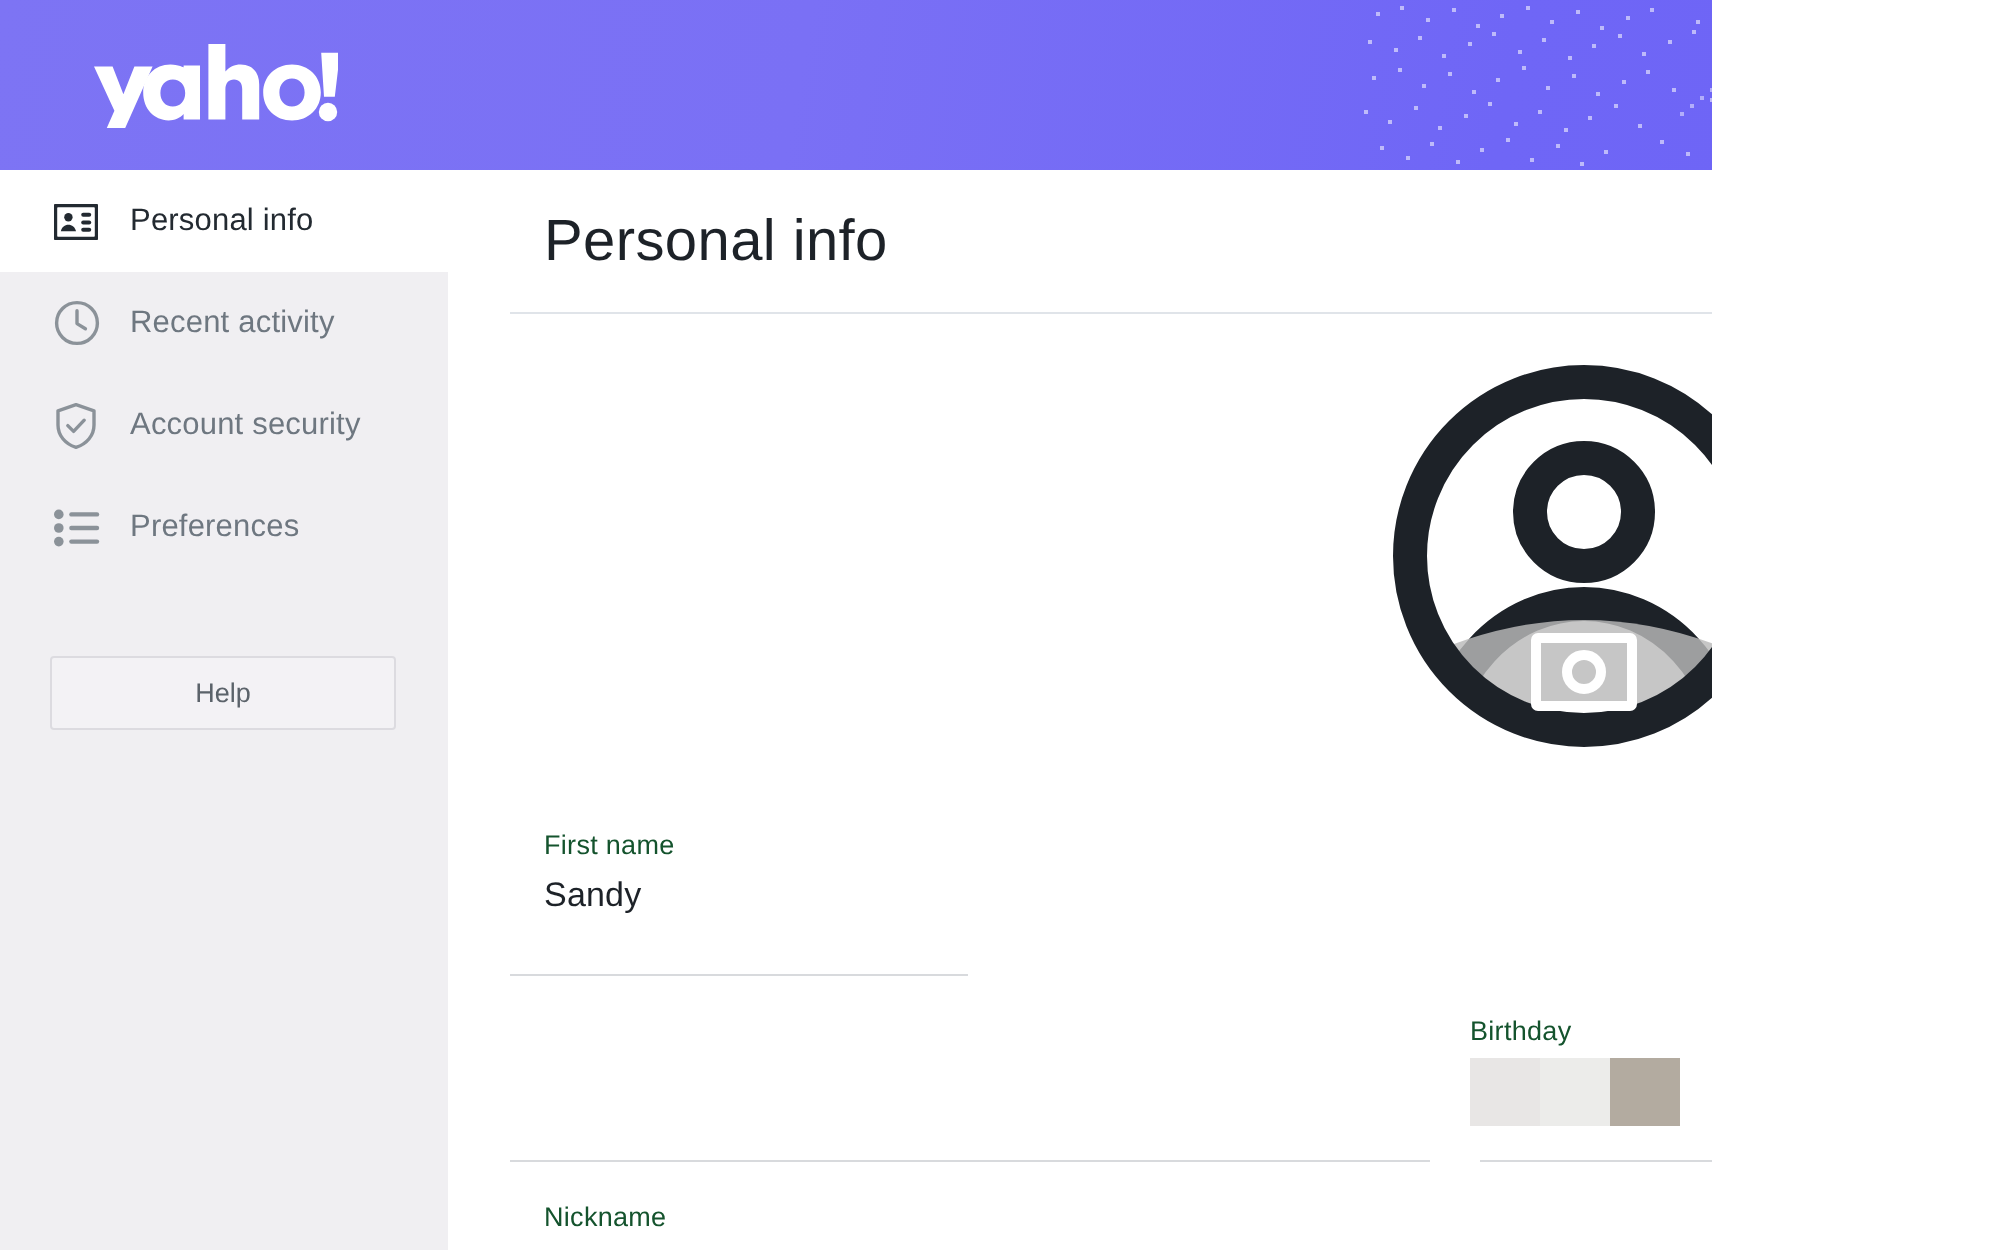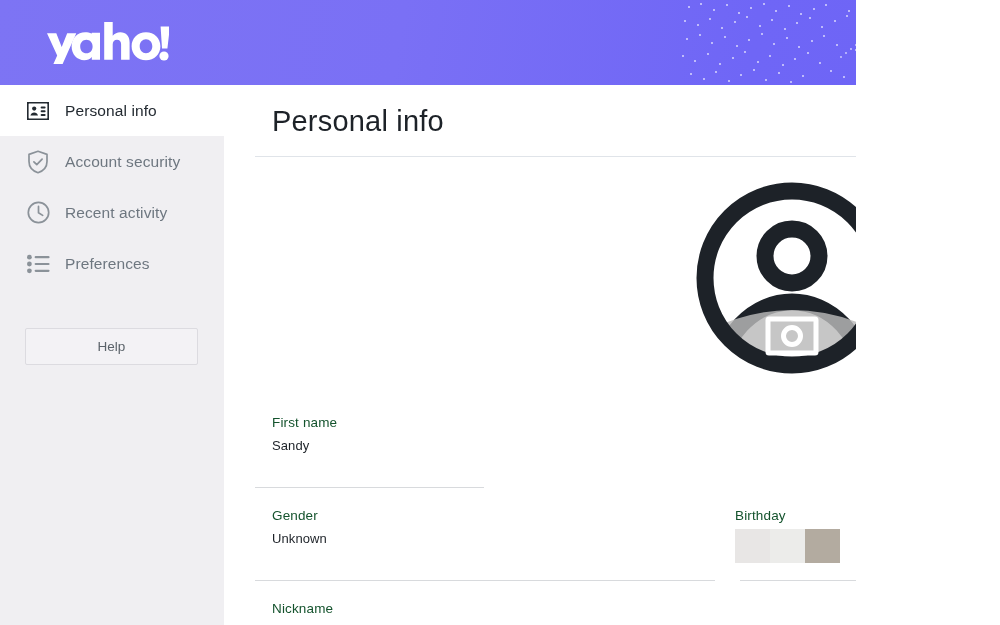--- a/index.html
+++ b/index.html
@@ -109,21 +109,21 @@
   .form { position: absolute; left: 0; top: 0; width: 776px; height: 540px; }
   .field { position: absolute; }
   .field-label {
     font-size: 13.5px;
     color: #14532d;
     letter-spacing: .15px;
     white-space: nowrap;
   }
   .field-value {
     margin-top: 8px;
-    font-size: 13px;
+    font-size: 17px;
     color: #1d2228;
     letter-spacing: .1px;
     white-space: nowrap;
   }
   .field-rule {
     position: absolute;
     height: 1px;
     background: #d8dadd;
   }
 
@@ -287,36 +287,36 @@
             <rect x="13.6" y="4.4" width="5" height="2" rx="1" fill="#232a31"></rect>
             <rect x="13.6" y="8.2" width="5" height="2" rx="1" fill="#232a31"></rect>
             <rect x="13.6" y="11.9" width="5" height="2" rx="1" fill="#232a31"></rect>
           </svg>
         </span>
         <span class="nav-label">Personal info</span>
       </div>
 
       <div class="nav-item">
         <span class="nav-icon">
+          <svg width="23" height="23" viewBox="0 0 23 23" xmlns="http://www.w3.org/2000/svg">
+            <circle cx="11.5" cy="11.5" r="10.2" fill="none" stroke="#8b9299" stroke-width="1.7"></circle>
+            <path d="M11.5 5.4v6.4l4.2 2.6" fill="none" stroke="#8b9299" stroke-width="1.7" stroke-linecap="round" stroke-linejoin="round"></path>
+          </svg>
+        </span>
+        <span class="nav-label">Recent activity</span>
+      </div>
+
+      <div class="nav-item">
+        <span class="nav-icon">
           <svg width="22" height="24" viewBox="0 0 22 24" xmlns="http://www.w3.org/2000/svg">
             <path d="M11 1.3 20 4.4v7.1c0 5.2-3.5 9.4-9 11.2-5.5-1.8-9-6-9-11.2V4.4z" fill="none" stroke="#8b9299" stroke-width="1.7" stroke-linejoin="round"></path>
             <path d="M6.9 11.8l2.9 2.9 5.3-5.6" fill="none" stroke="#8b9299" stroke-width="1.7" stroke-linecap="round" stroke-linejoin="round"></path>
           </svg>
         </span>
         <span class="nav-label">Account security</span>
-      </div>
-
-      <div class="nav-item">
-        <span class="nav-icon">
-          <svg width="23" height="23" viewBox="0 0 23 23" xmlns="http://www.w3.org/2000/svg">
-            <circle cx="11.5" cy="11.5" r="10.2" fill="none" stroke="#8b9299" stroke-width="1.7"></circle>
-            <path d="M11.5 5.4v6.4l4.2 2.6" fill="none" stroke="#8b9299" stroke-width="1.7" stroke-linecap="round" stroke-linejoin="round"></path>
-          </svg>
-        </span>
-        <span class="nav-label">Recent activity</span>
       </div>
 
       <div class="nav-item">
         <span class="nav-icon">
           <svg width="23" height="20" viewBox="0 0 23 20" xmlns="http://www.w3.org/2000/svg">
             <circle cx="2.4" cy="3.2" r="2.4" fill="#8b9299"></circle>
             <rect x="7.6" y="2.1" width="15" height="2.2" rx="1.1" fill="#8b9299"></rect>
             <circle cx="2.4" cy="10" r="2.4" fill="#8b9299"></circle>
             <rect x="7.6" y="8.9" width="15" height="2.2" rx="1.1" fill="#8b9299"></rect>
             <circle cx="2.4" cy="16.8" r="2.4" fill="#8b9299"></circle>
@@ -368,24 +368,20 @@
     <div class="form">
 
       <div class="field" id="f-firstname">
         <div class="field-label">First name</div>
         <div class="field-value">Sandy</div>
       </div>
       <div class="field-rule" id="r-firstname"></div>
 
       <div class="field-rule" id="r-surname"></div>
 
-      <div class="field" id="f-gender">
-        <div class="field-label">Gender</div>
-        <div class="field-value">Unknown</div>
-      </div>
       <div class="field-rule" id="r-gender"></div>
 
       <div class="field" id="f-birthday">
         <div class="field-label">Birthday</div>
         <div class="skeleton">
           <span style="width:35px;background:#e8e6e5"></span>
           <span style="width:35px;background:#ececea"></span>
           <span style="width:35px;background:#b3aba0"></span>
         </div>
       </div>

